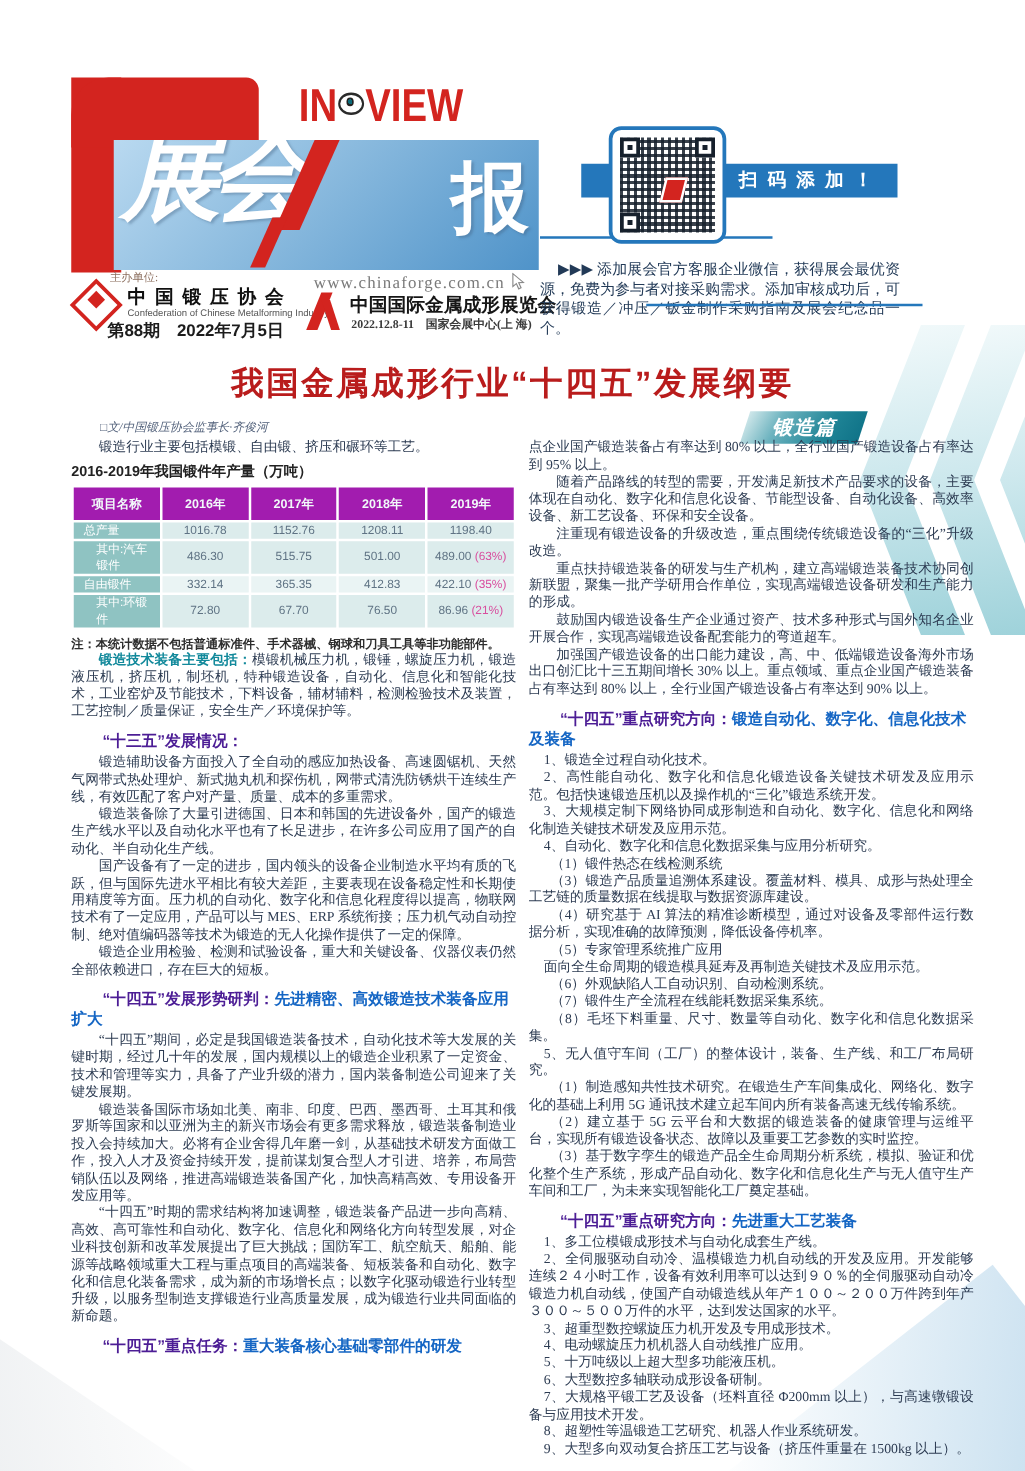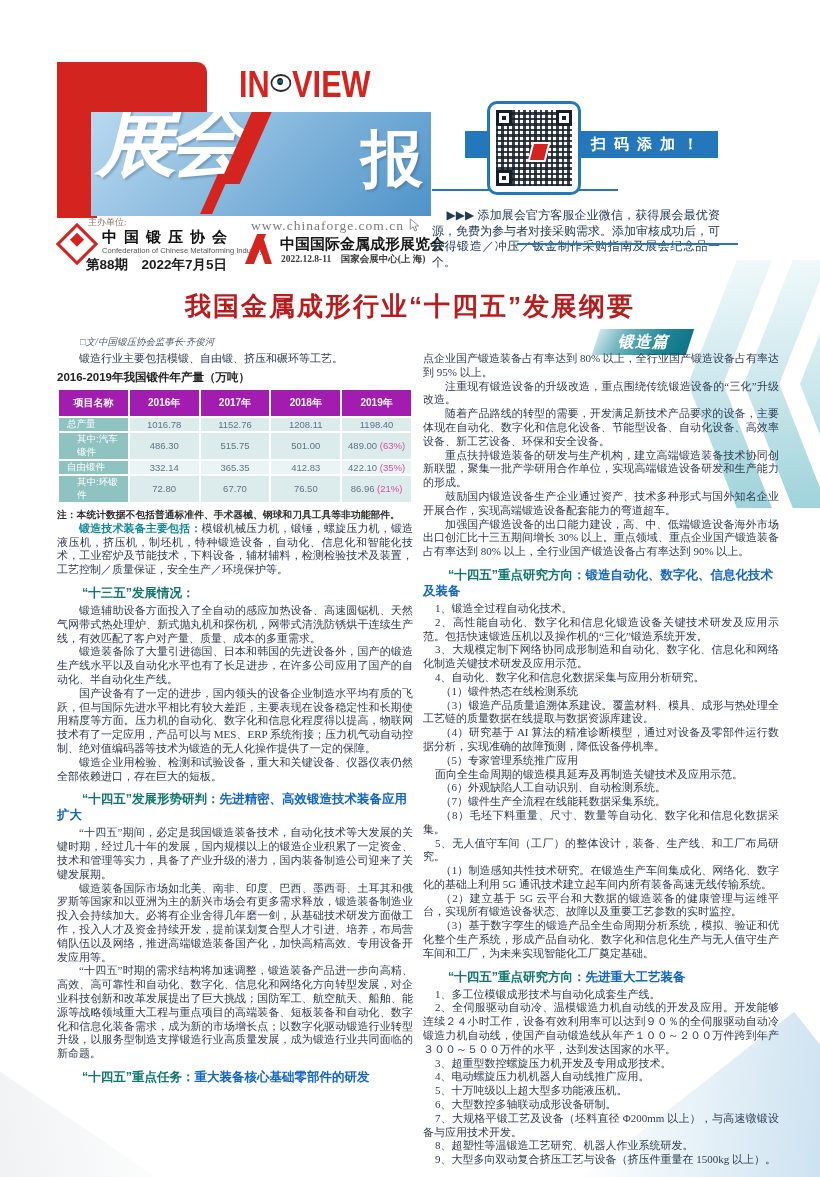--- a/index.html
+++ b/index.html
@@ -92,21 +92,21 @@
 
   .columns{position:absolute;left:57px;top:352px;width:722px;display:flex;gap:10px;z-index:1;}
   .col{width:356px;}
   .body-p{margin:0;text-indent:2em;text-align:justify;font-size:11px;line-height:13.8px;color:#2c3b52;}
   .body-p.noindent{text-indent:0;}
   .body-p.num{text-indent:1.1em;}
   .body-p.sub{text-indent:1.6em;}
   .lead{color:#12899b;font-weight:bold;font-family:"Liberation Sans","DejaVu Sans",sans-serif;}
   .sec-head{margin:8px 0 3px;text-indent:2em;font-family:"Liberation Sans","DejaVu Sans",sans-serif;
             font-weight:bold;font-size:12.5px;line-height:16px;}
-  .sec-head .teal{color:#0f766e;}
+  .sec-head .teal{color:#4c1d95;}
   .sec-head .blue{color:#1566c4;}
 
   .table-title{margin:4px 0 3px;font-family:"Liberation Sans","DejaVu Sans",sans-serif;
                font-weight:bold;font-size:11.5px;color:#222;}
   .data-table{width:100%;border-collapse:separate;border-spacing:2px;table-layout:fixed;
               font-family:"Liberation Sans","DejaVu Sans",sans-serif;}
   .data-table th{background:#a21caf;color:#f2fafa;font-size:10px;font-weight:bold;padding:6px 0;text-align:center;}
   .data-table td{font-size:9.5px;padding:0 2px;text-align:center;color:#5f7384;}
   .data-table td.lbl{background:#8fc3c2;color:#fff;text-align:left;padding-left:8px;}
   .data-table td.lbl.ind{padding-left:18px;}
@@ -231,22 +231,22 @@
           <h3 class="sec-head"><span class="teal">“十四五”发展形势研判：</span><span class="blue">先进精密、高效锻造技术装备应用扩大</span></h3>
           <p class="body-p">“十四五”期间，必定是我国锻造装备技术，自动化技术等大发展的关键时期，经过几十年的发展，国内规模以上的锻造企业积累了一定资金、技术和管理等实力，具备了产业升级的潜力，国内装备制造公司迎来了关键发展期。</p>
           <p class="body-p">锻造装备国际市场如北美、南非、印度、巴西、墨西哥、土耳其和俄罗斯等国家和以亚洲为主的新兴市场会有更多需求释放，锻造装备制造业投入会持续加大。必将有企业舍得几年磨一剑，从基础技术研发方面做工作，投入人才及资金持续开发，提前谋划复合型人才引进、培养，布局营销队伍以及网络，推进高端锻造装备国产化，加快高精高效、专用设备开发应用等。</p>
           <p class="body-p">“十四五”时期的需求结构将加速调整，锻造装备产品进一步向高精、高效、高可靠性和自动化、数字化、信息化和网络化方向转型发展，对企业科技创新和改革发展提出了巨大挑战；国防军工、航空航天、船舶、能源等战略领域重大工程与重点项目的高端装备、短板装备和自动化、数字化和信息化装备需求，成为新的市场增长点；以数字化驱动锻造行业转型升级，以服务型制造支撑锻造行业高质量发展，成为锻造行业共同面临的新命题。</p>
           <h3 class="sec-head"><span class="teal">“十四五”重点任务：</span><span class="blue">重大装备核心基础零部件的研发</span></h3>
         </div>
     </div>
     <div class="col">
       <div id="right-blocks">
           <p class="body-p noindent">点企业国产锻造装备占有率达到 80% 以上，全行业国产锻造设备占有率达到 95% 以上。</p>
+          <p class="body-p">随着产品路线的转型的需要，开发满足新技术产品要求的设备，主要体现在自动化、数字化和信息化设备、节能型设备、自动化设备、高效率设备、新工艺设备、环保和安全设备。</p>
           <p class="body-p">注重现有锻造设备的升级改造，重点围绕传统锻造设备的“三化”升级改造。</p>
-          <p class="body-p">随着产品路线的转型的需要，开发满足新技术产品要求的设备，主要体现在自动化、数字化和信息化设备、节能型设备、自动化设备、高效率设备、新工艺设备、环保和安全设备。</p>
           <p class="body-p">重点扶持锻造装备的研发与生产机构，建立高端锻造装备技术协同创新联盟，聚集一批产学研用合作单位，实现高端锻造设备研发和生产能力的形成。</p>
           <p class="body-p">鼓励国内锻造设备生产企业通过资产、技术多种形式与国外知名企业开展合作，实现高端锻造设备配套能力的弯道超车。</p>
           <p class="body-p">加强国产锻造设备的出口能力建设，高、中、低端锻造设备海外市场出口创汇比十三五期间增长 30% 以上。重点领域、重点企业国产锻造装备占有率达到 80% 以上，全行业国产锻造设备占有率达到 90% 以上。</p>
           <h3 class="sec-head"><span class="teal">“十四五”重点研究方向：</span><span class="blue">锻造自动化、数字化、信息化技术及装备</span></h3>
           <p class="body-p num">1、锻造全过程自动化技术。</p>
           <p class="body-p num">2、高性能自动化、数字化和信息化锻造设备关键技术研发及应用示范。包括快速锻造压机以及操作机的“三化”锻造系统开发。</p>
           <p class="body-p num">3、大规模定制下网络协同成形制造和自动化、数字化、信息化和网络化制造关键技术研发及应用示范。</p>
           <p class="body-p num">4、自动化、数字化和信息化数据采集与应用分析研究。</p>
           <p class="body-p sub">（1）锻件热态在线检测系统</p>
           <p class="body-p sub">（3）锻造产品质量追溯体系建设。覆盖材料、模具、成形与热处理全工艺链的质量数据在线提取与数据资源库建设。</p>

